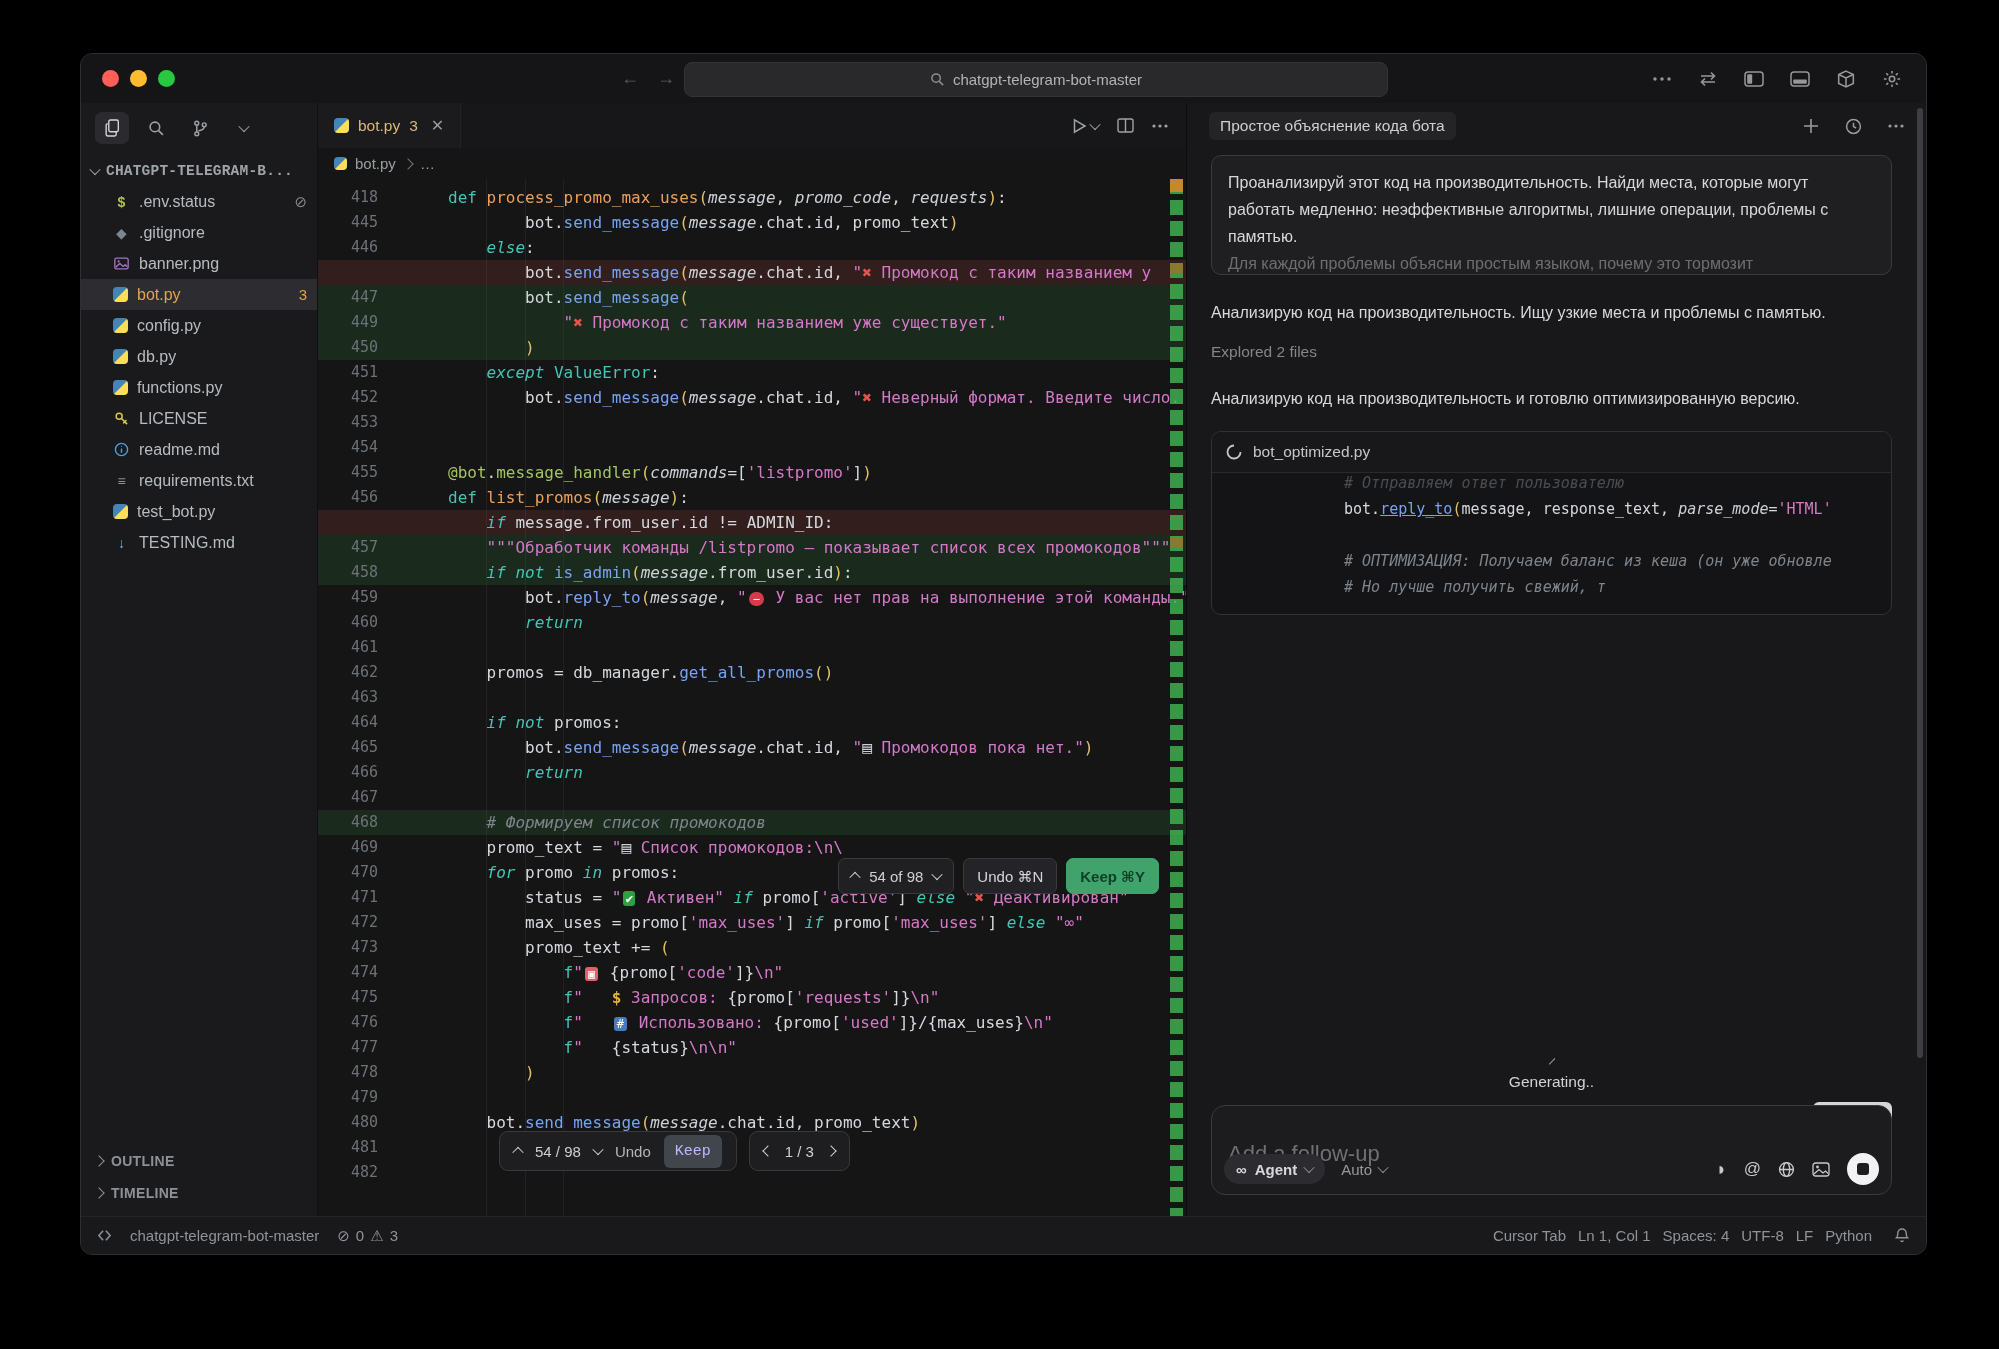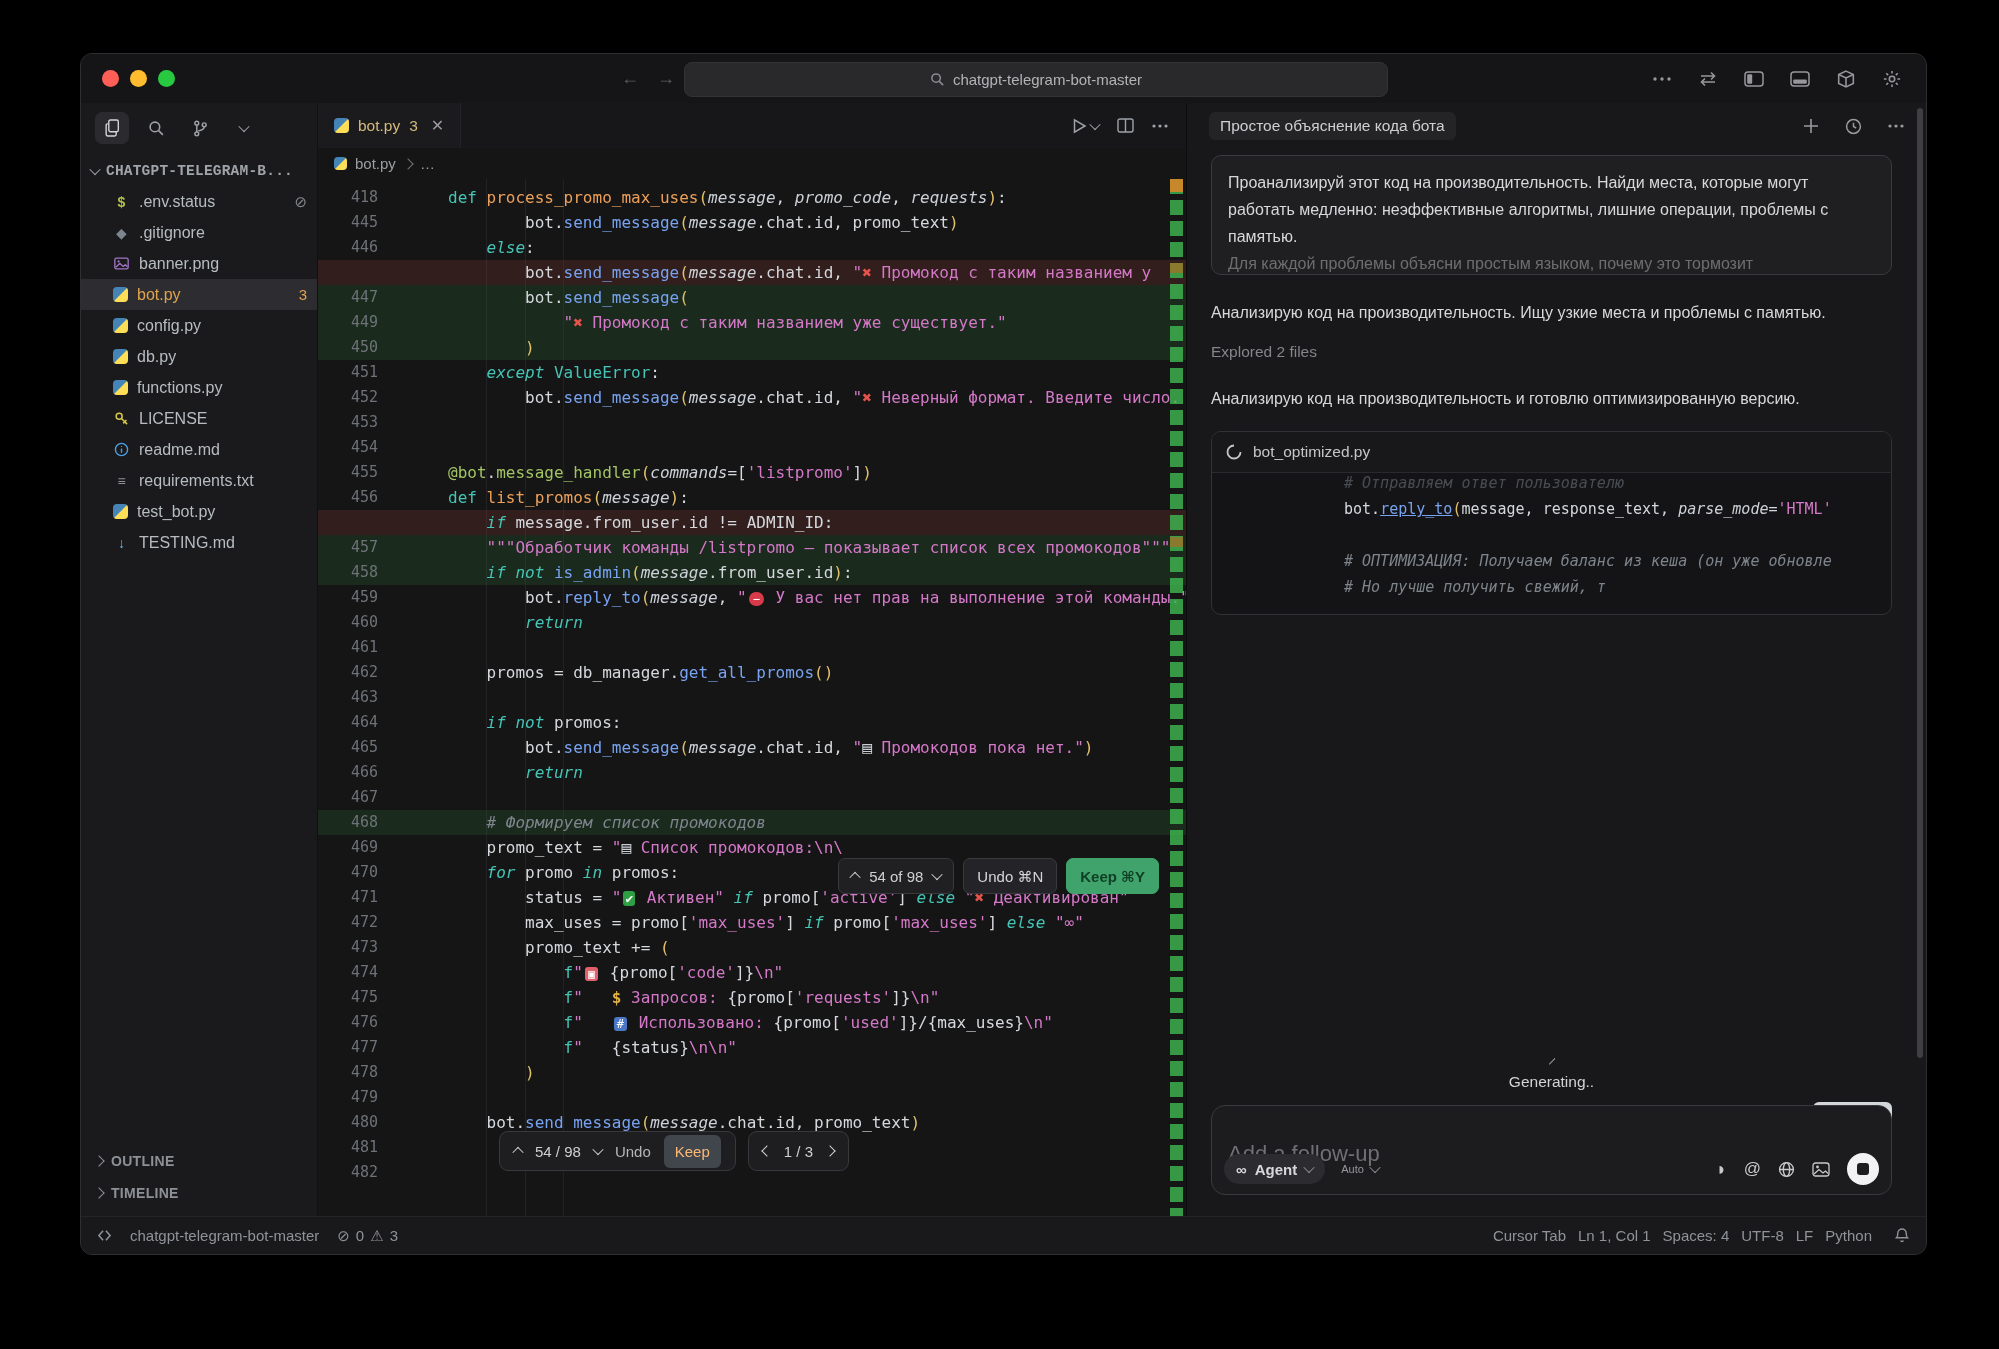--- a/index.html
+++ b/index.html
@@ -80,21 +80,21 @@
   
   .w-mid{position:absolute;right:27px;top:679px;display:flex;gap:9px;align-items:center;
     font-family:"Liberation Sans","DejaVu Sans",sans-serif;font-size:15px;}
   .w-count{display:flex;align-items:center;gap:10px;background:#202023;border:1px solid #3a3a3e;border-radius:7px;height:34px;padding:0 12px;color:#d0d0d3;text-align:center;}
   .w-btn{display:flex;align-items:center;background:#242428;border:1px solid #3a3a3e;border-radius:7px;height:34px;padding:0 13px;color:#d6d6d9;}
   .w-keep{display:flex;align-items:center;background:#3fa36b;border:1px solid #3fa36b;border-radius:7px;height:34px;padding:0 13px;color:#104026;font-weight:700;}
   .w-bot{position:absolute;left:181px;top:952px;display:flex;gap:12px;align-items:center;
     font-family:"Liberation Sans","DejaVu Sans",sans-serif;font-size:15px;color:#cfcfd2;}
   .w-pill{display:flex;align-items:center;gap:13px;background:#1e1e21;border:1px solid #39393d;border-radius:9px;height:38px;padding:0 14px;}
   .w-undo2{color:#b5b5b8;}
-  .w-keep2{background:#41464d;border-radius:6px;padding:4px 11px;color:#fdba74;}
+  .w-keep2{background:#41464d;border-radius:6px;padding:4px 11px;color:#c4b5fd;font-family:Liberation Mono, monospace;}
   
   .chat{width:739px;flex:0 0 739px;position:relative;background:#18181a;border-left:1px solid #0c0c0d;font-size:16px;color:#d8d8db;}
   .chat-head{position:absolute;left:0;top:0;right:0;height:46px;display:flex;align-items:center;padding:0 22px;}
   .chat-title{background:#242427;border-radius:6px;padding:5px 11px;color:#cfcfd2;font-size:15.5px;}
   .chat-hicons{margin-left:auto;display:flex;align-items:center;gap:26px;color:#9b9b9f;}
   .chat-body{position:absolute;left:24px;right:34px;top:52px;}
   .msg-card{border:1px solid #3a3a3e;background:#1f1f22;border-radius:10px;padding:13px 16px;line-height:27px;height:92px;overflow:hidden;}
   .msg-fade{opacity:.42;}
   .reply{margin-top:24px;line-height:27px;}
   .explored{margin-top:17px;color:#85858a;font-size:15.5px;}
@@ -106,21 +106,21 @@
   .chat-foot{position:absolute;left:24px;right:34px;bottom:22px;}
   .gen{display:flex;align-items:center;gap:11px;height:34px;color:#d3d3d6;font-size:15.5px;flex-direction:column;}
   .gen-right{margin-left:auto;display:flex;align-items:center;gap:16px;}
   .stoptxt{color:#b9b9bc;}.stopkey{color:#7f7f84;}
   .review{background:#d4d7da;color:#1c1c1e;border-radius:6px;padding:5px 13px;font-weight:600;font-size:15.5px;}
   .followup{margin-top:10px;border:1px solid #3a3a3e;background:#1c1c1f;border-radius:14px;height:88px;position:relative;}
   .fu-ph{position:absolute;left:16px;top:15px;color:#707074;font-size:22px;margin-top:20px;}
   .fu-bottom{position:absolute;left:12px;right:12px;bottom:9px;display:flex;align-items:center;gap:16px;}
   .agent-pill{display:flex;align-items:center;gap:8px;background:#2c2c30;border-radius:15px;height:30px;padding:0 12px;color:#d8d8db;font-size:15px;font-weight:600;}
   .agent-pill .chev,.auto .chev{color:#8a8a8e;}
-  .auto{display:flex;align-items:center;gap:7px;color:#98989c;font-size:11px;}
+  .auto{display:flex;align-items:center;gap:7px;color:#98989c;font-size:15px;}
   .fu-icons{margin-left:auto;display:flex;align-items:center;gap:17px;color:#c9c9cc;}
   .stopbtn{width:32px;height:32px;border-radius:50%;background:#f2f2f4;display:flex;align-items:center;justify-content:center;}
   .stopbtn i{display:block;width:12px;height:12px;background:#1d1d20;border-radius:3px;}
   .chat-scroll{position:absolute;right:3px;top:5px;width:6px;height:950px;background:#3f3f43;border-radius:3px;}
   
   .statusbar{position:absolute;left:0;right:0;bottom:0;height:37px;background:#19191b;border-top:1px solid #242427;
     display:flex;align-items:center;padding:0 16px;color:#8f9398;font-size:15px;gap:22px;}
   .sb-left{display:flex;align-items:center;gap:18px;}
   .sb-prob{display:flex;align-items:center;gap:6px;}
   .sb-right{margin-left:auto;display:flex;align-items:center;gap:12px;}

